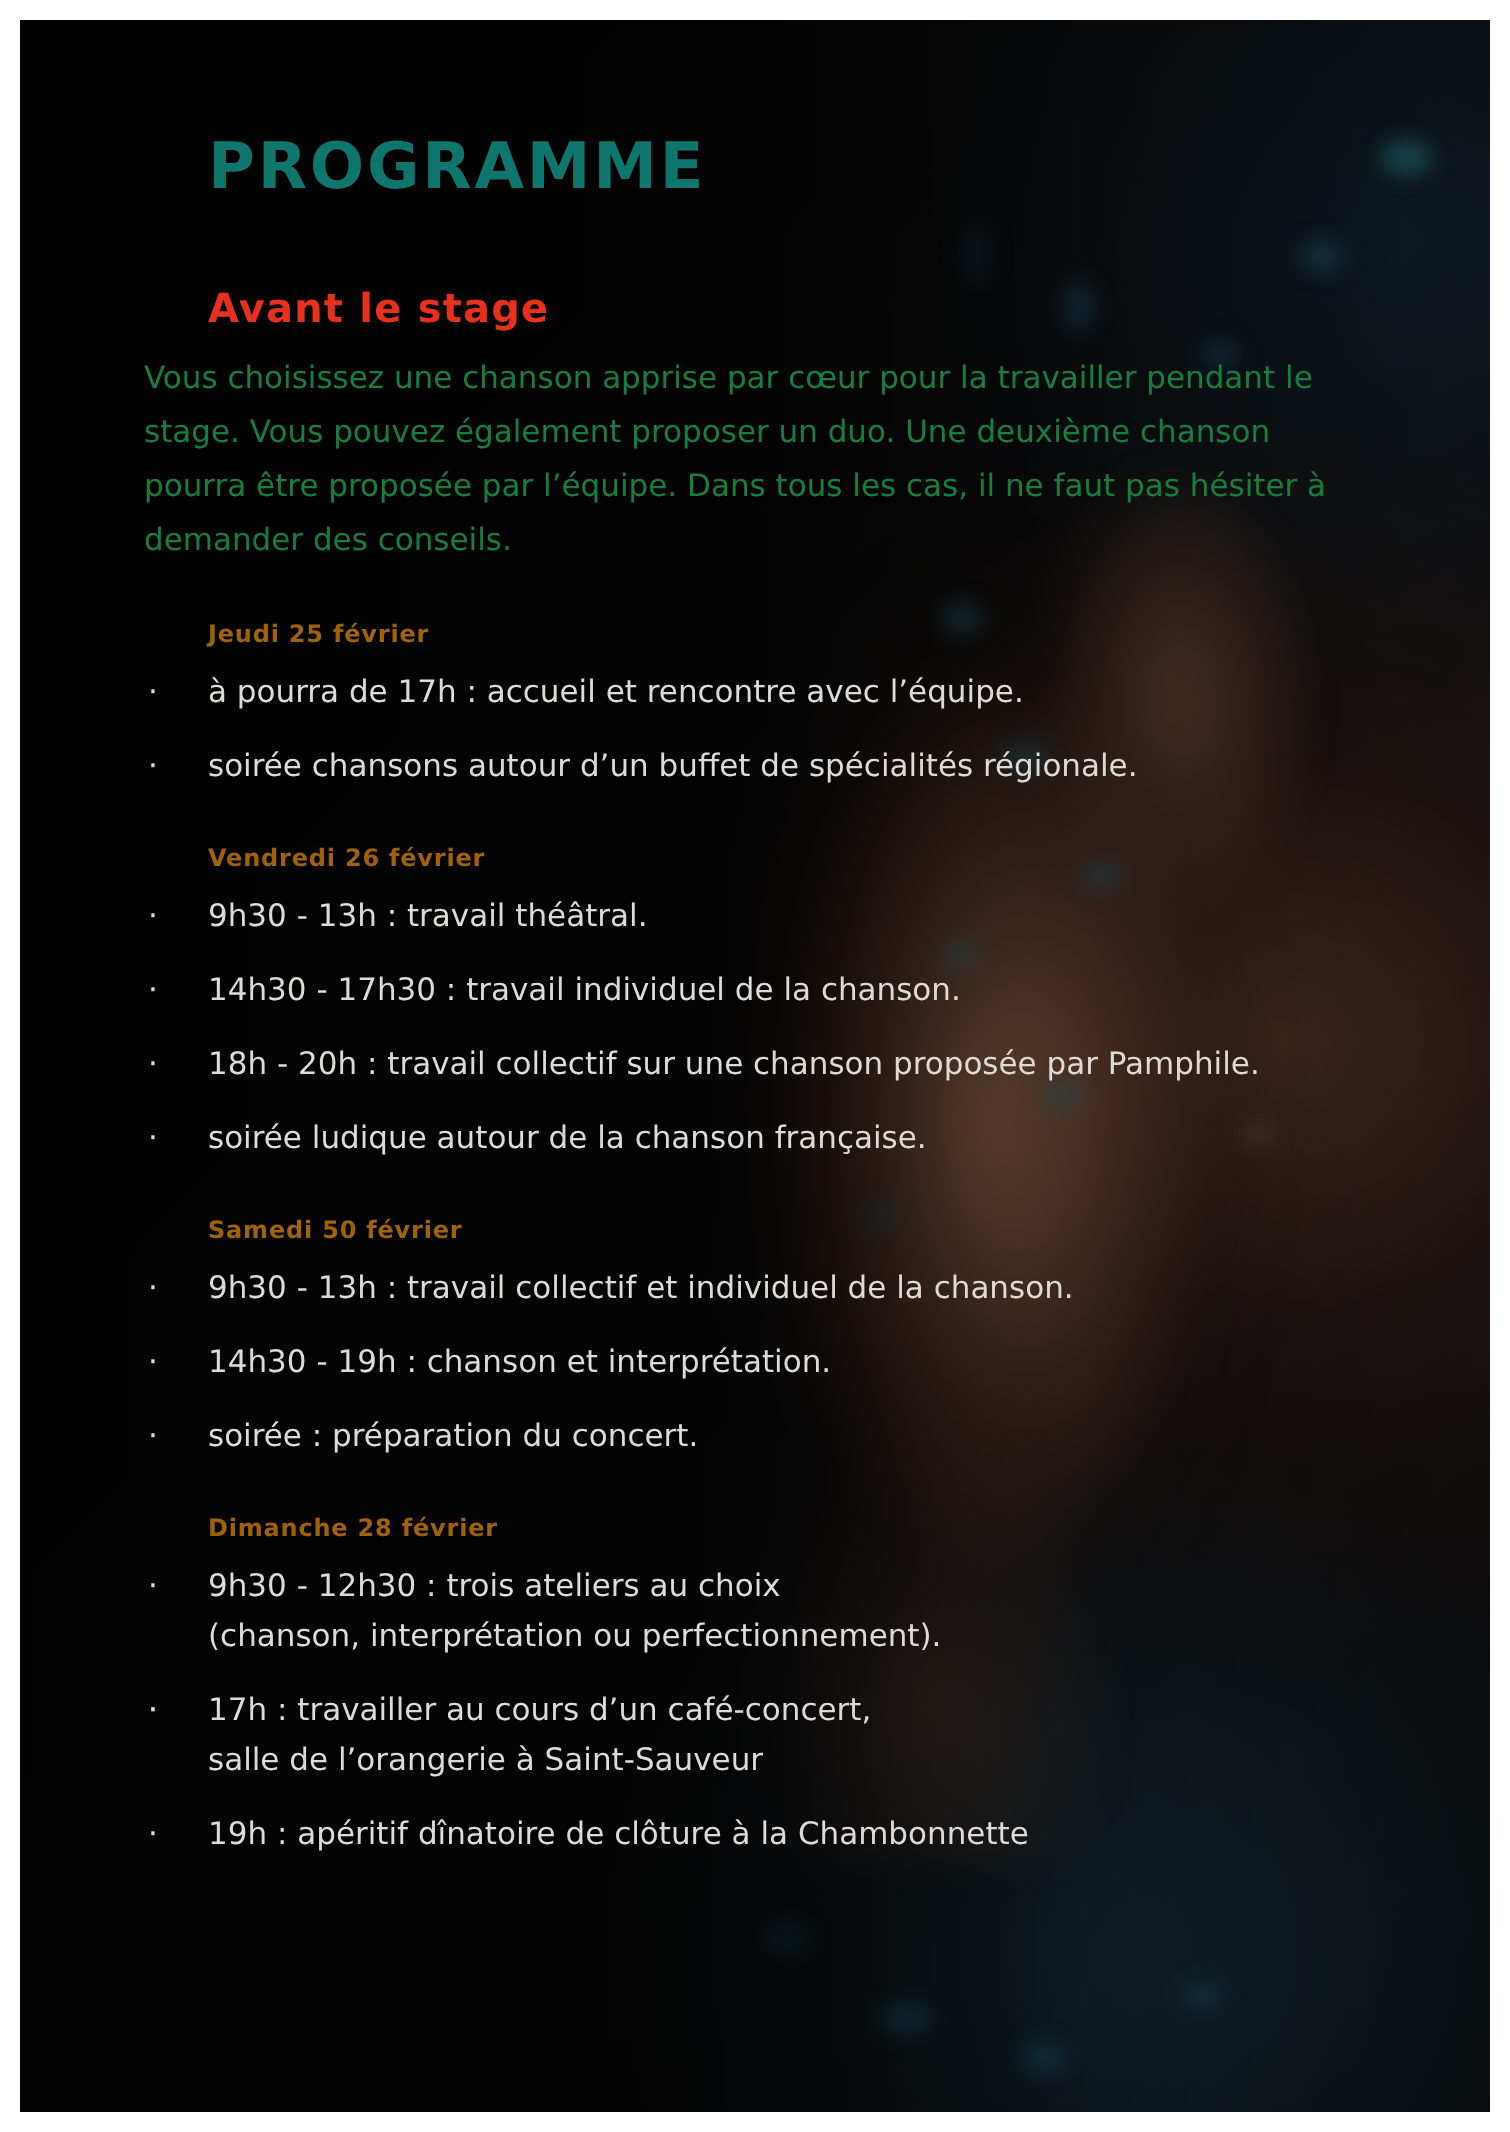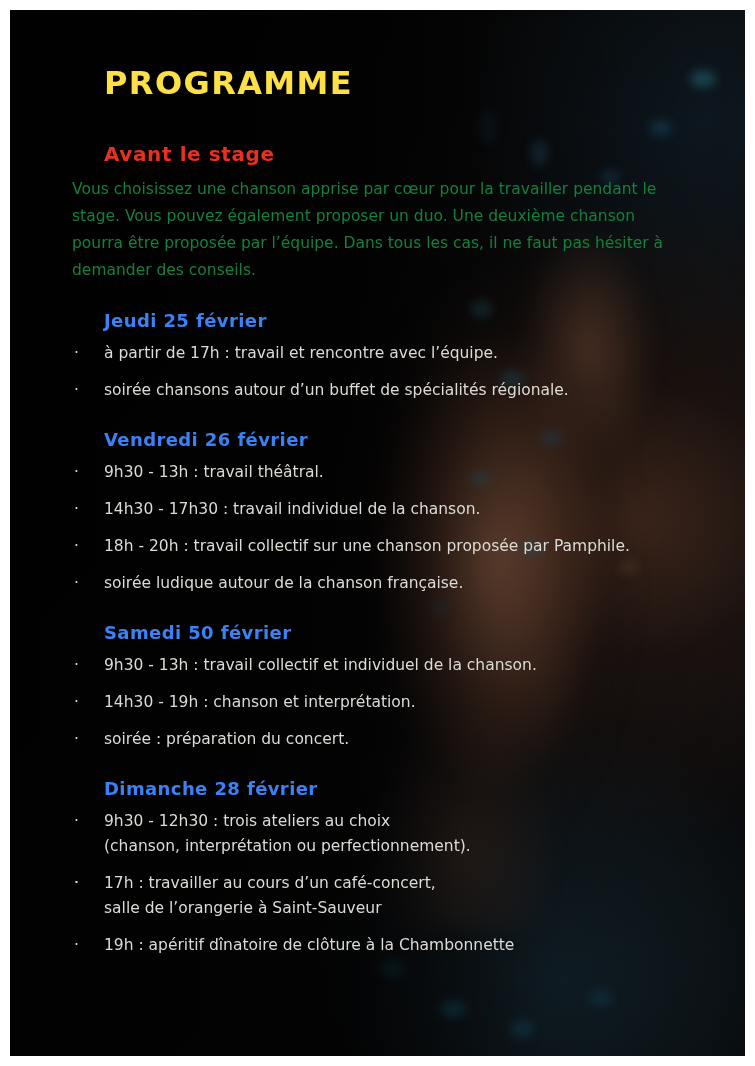--- a/index.html
+++ b/index.html
@@ -61,44 +61,44 @@
     left: 72px;
     top: 64px;
     width: 630px;
     color: #e8e6e2;
   }
   .doc-title {
     font-family: "DejaVu Sans", sans-serif;
     font-weight: bold;
     font-size: 32px;
     letter-spacing: 1.4px;
-    color: #fde047;
+    color: #0f766e;
     margin: 0 0 40px 32px;
   }
   .section-head {
     font-size: 20px;
     font-weight: bold;
     color: #e8301f;
     letter-spacing: 0.6px;
     margin: 0 0 10px 32px;
   }
   .intro {
     font-size: 15.5px;
     line-height: 27px;
     color: #15803d;
     margin: 0 0 26px 0;
     max-width: 600px;
   }
   .day-block {
     margin-bottom: 14px;
   }
   .day-head {
-    font-size: 18px;
+    font-size: 12px;
     font-weight: bold;
-    color: #3b82f6;
+    color: #a16207;
     letter-spacing: 0.4px;
     margin: 0 0 10px 32px;
   }
   ul.items {
     list-style: none;
     margin: 0;
     padding: 0;
   }
   ul.items li {
     position: relative;
@@ -152,21 +152,21 @@
     <h1 class="doc-title">PROGRAMME</h1>
 
     <h2 class="section-head">Avant le stage</h2>
     <p class="intro">Vous choisissez une chanson apprise par cœur pour la travailler pendant le stage. Vous pouvez également proposer un duo. Une deuxième chanson pourra être proposée par l’équipe.  Dans tous les cas, il ne faut pas hésiter à demander des conseils.</p>
 
     <div class="day-block">
       <h3 class="day-head">Jeudi 25 février</h3>
       <ul class="items">
         <li>
           <span class="bullet">·</span>
-          <span>à partir de 17h : travail et rencontre avec l’équipe.</span>
+          <span>à pourra de 17h : accueil et rencontre avec l’équipe.</span>
         </li>
         <li>
           <span class="bullet">·</span>
           <span>soirée chansons autour d’un buffet de spécialités régionale.</span>
         </li>
       </ul>
     </div>
 
     <div class="spacer-lg"></div>
 

